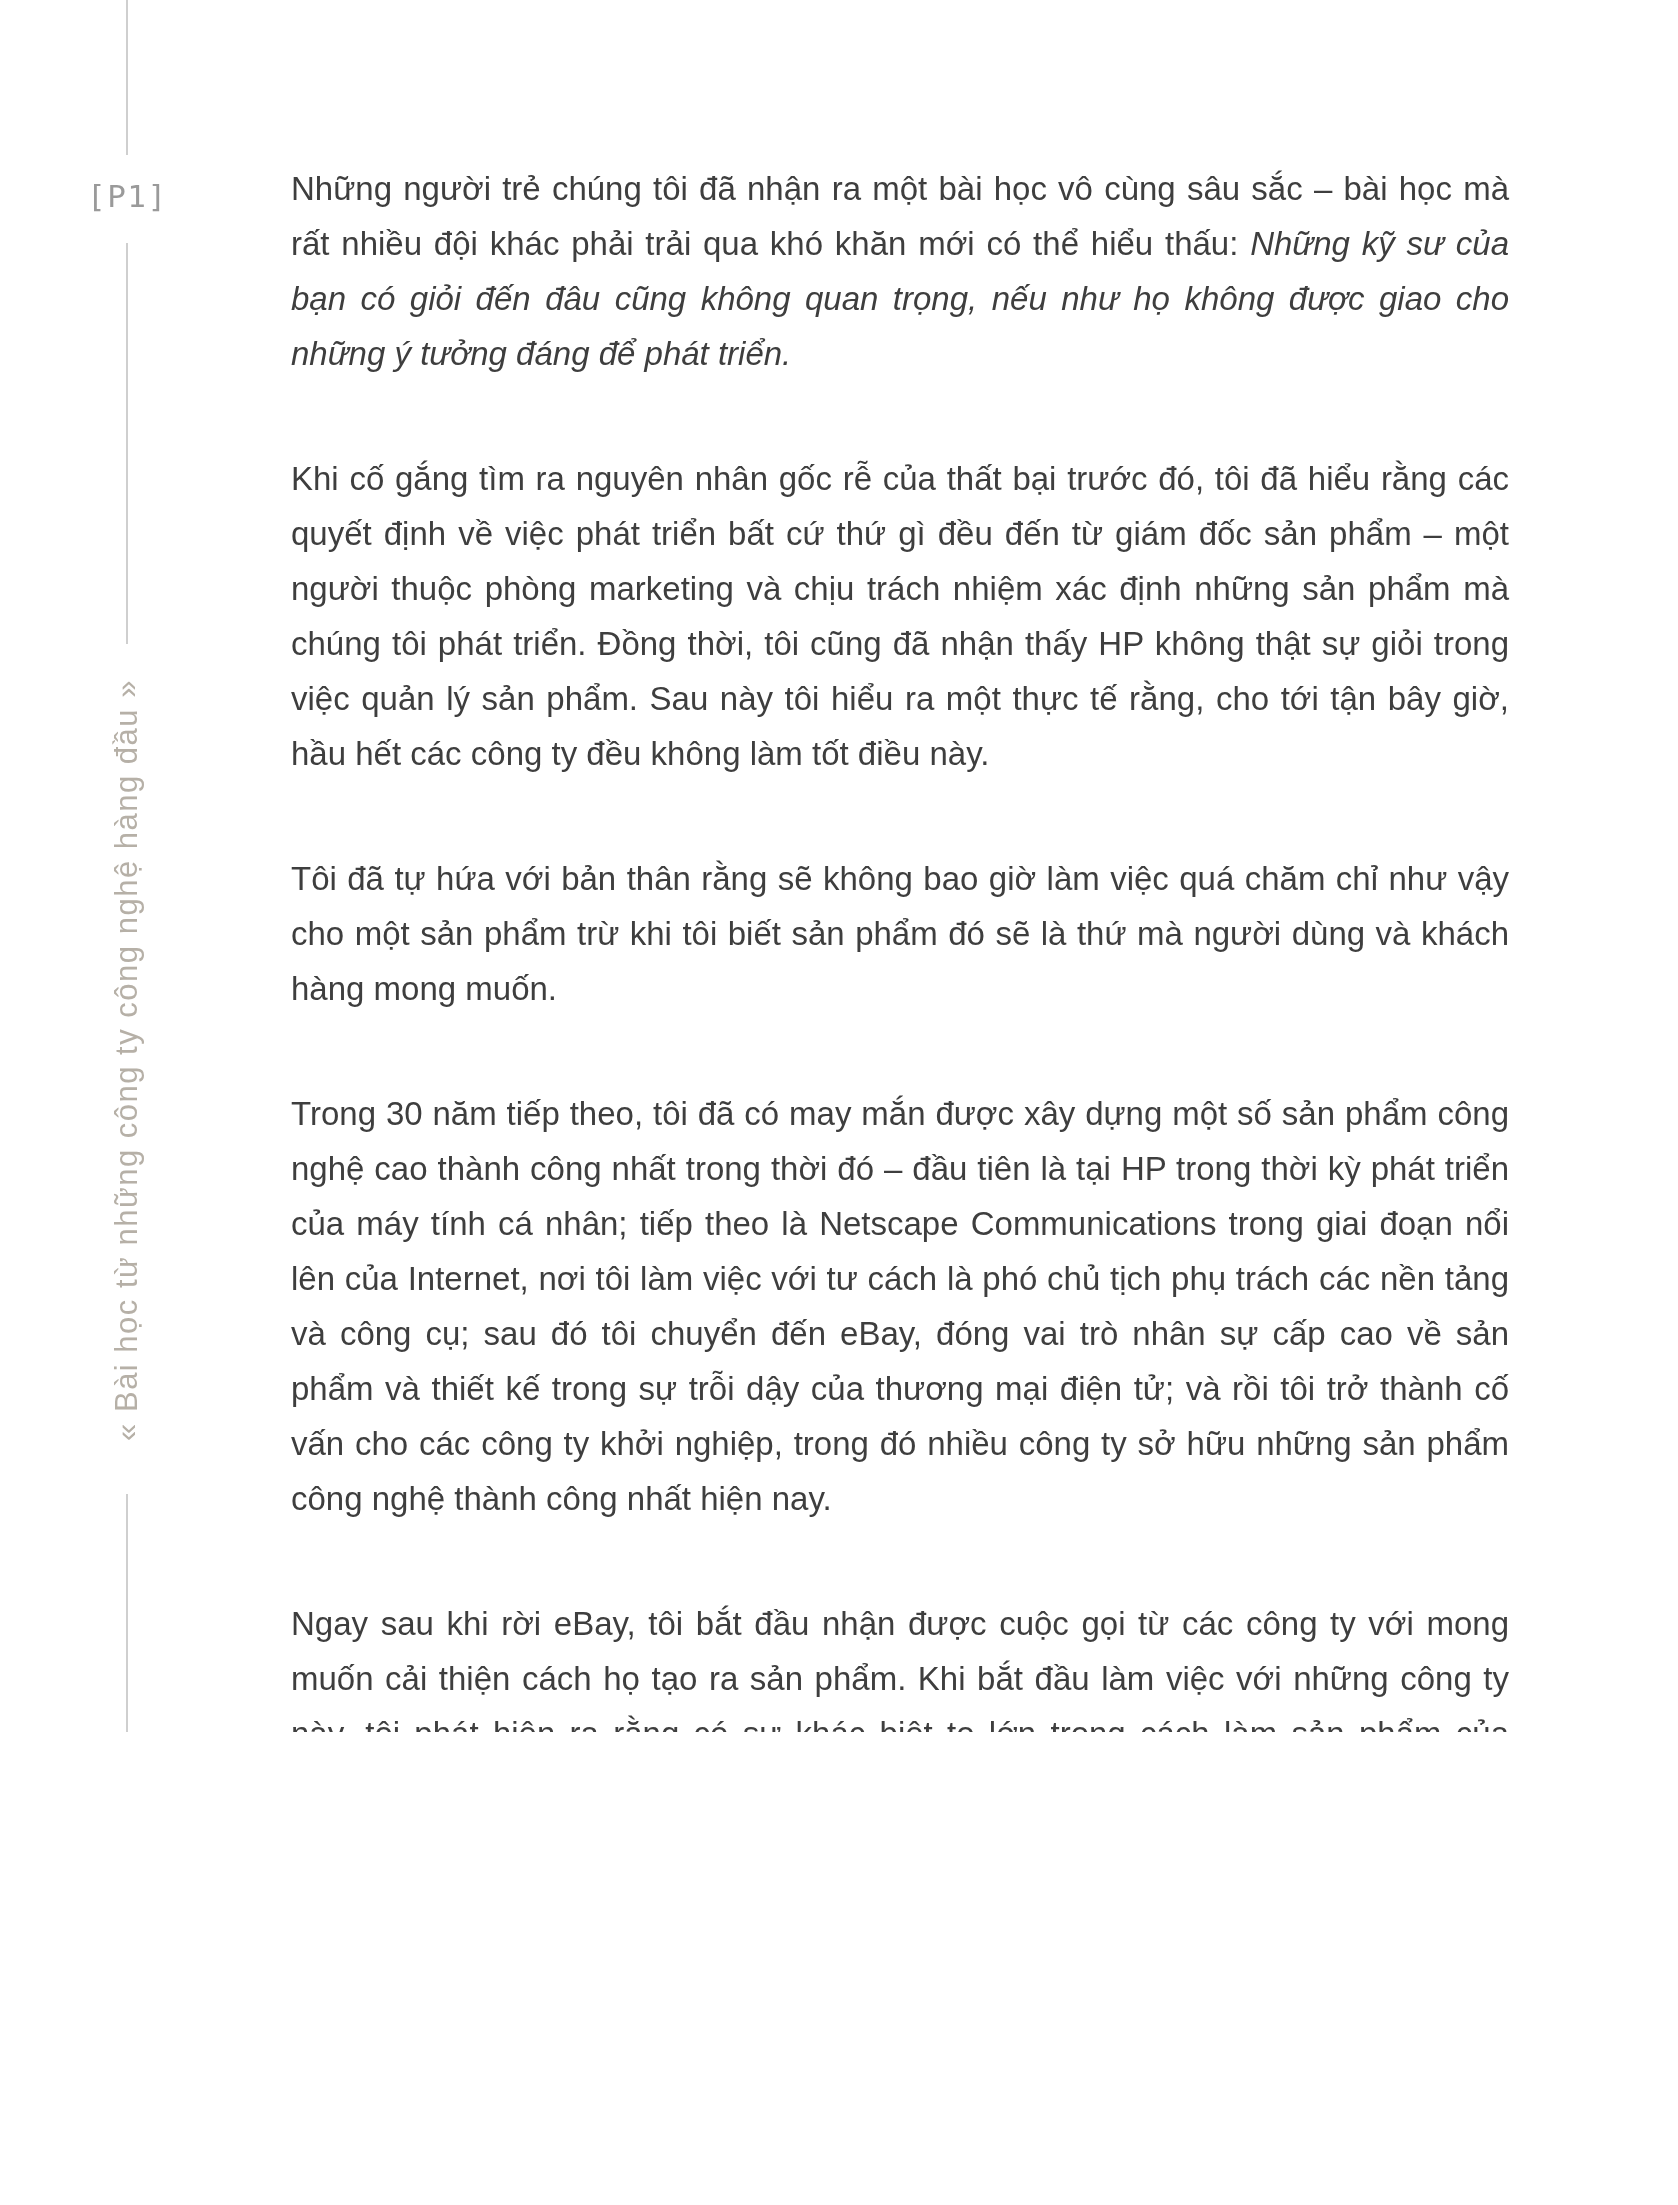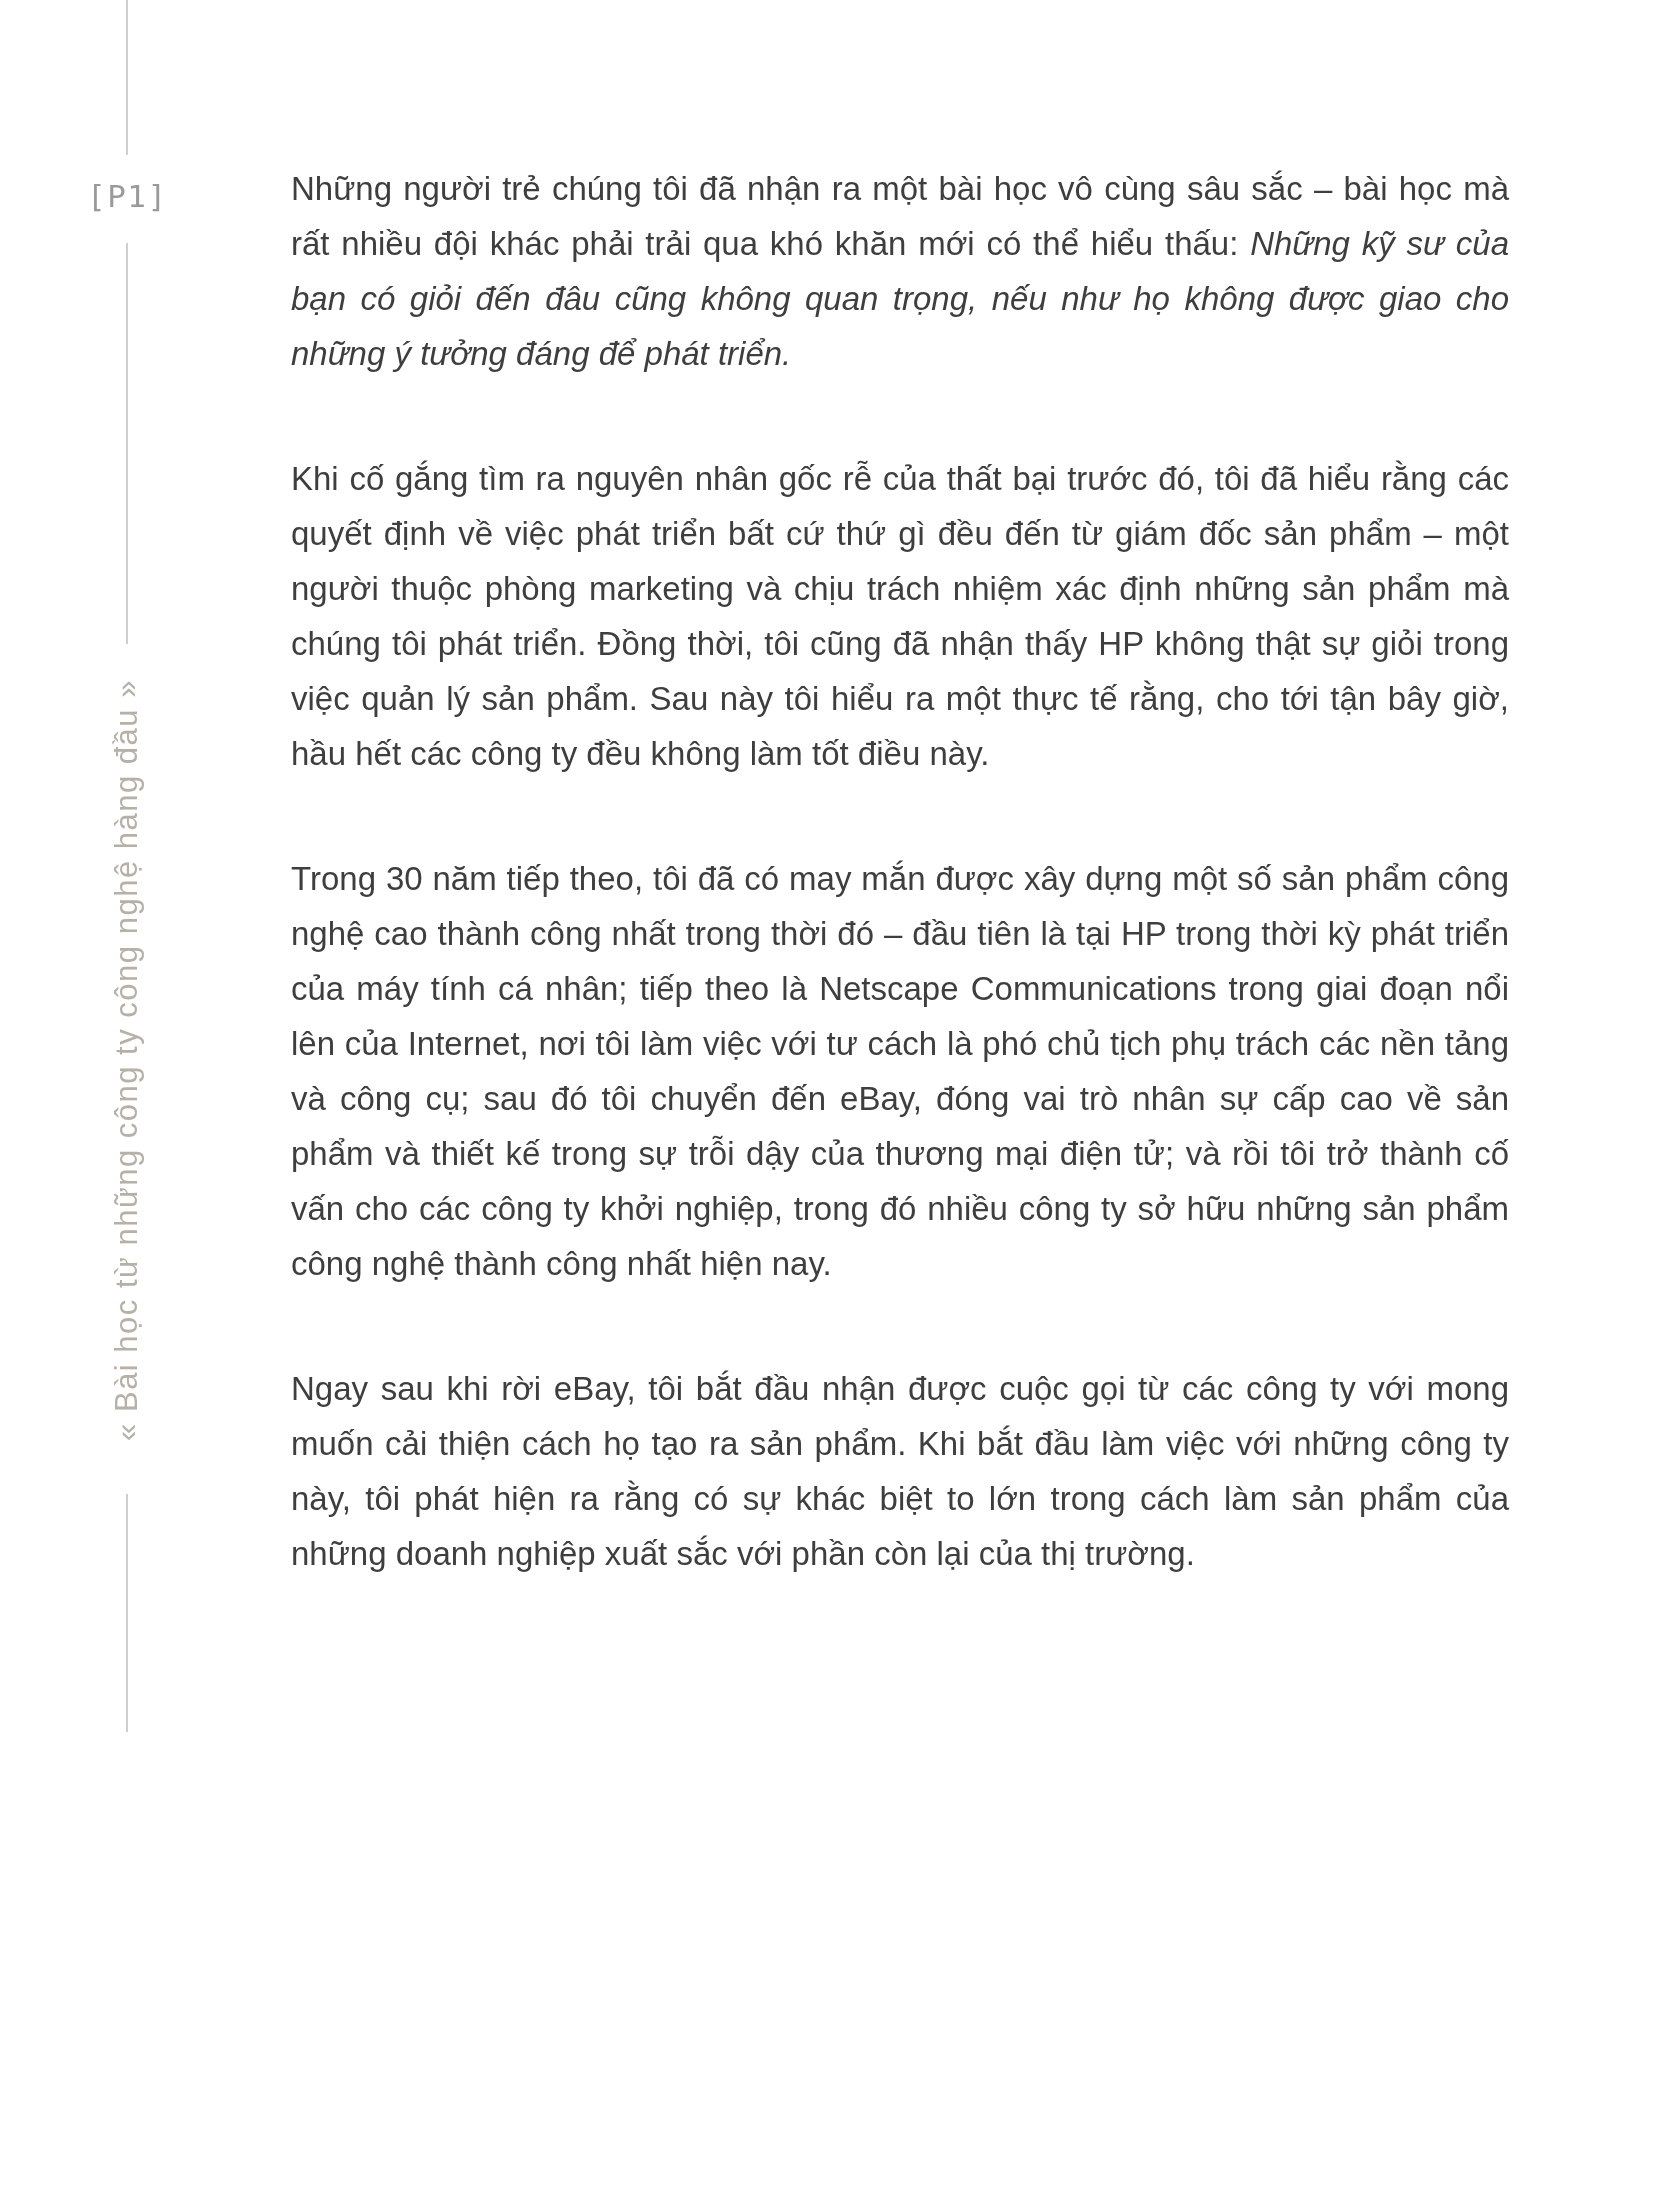--- a/index.html
+++ b/index.html
@@ -101,20 +101,21 @@
     <div>22</div>
     <div>34</div>
   </div>
 
   <div class="body-text">
     <p><span>Những người trẻ chúng tôi đã nhận ra một bài học vô cùng sâu sắc – bài học mà rất nhiều đội khác phải trải qua khó khăn mới có thể hiểu thấu:</span>
       <em>Những kỹ sư của bạn có giỏi đến đâu cũng không quan trọng, nếu như họ không được giao cho những ý tưởng đáng để phát triển.</em></p>
 
     <p>Khi cố gắng tìm ra nguyên nhân gốc rễ của thất bại trước đó, tôi đã hiểu rằng các quyết định về việc phát triển bất cứ thứ gì đều đến từ giám đốc sản phẩm – một người thuộc phòng marketing và chịu trách nhiệm xác định những sản phẩm mà chúng tôi phát triển. Đồng thời, tôi cũng đã nhận thấy HP không thật sự giỏi trong việc quản lý sản phẩm. Sau này tôi hiểu ra một thực tế rằng, cho tới tận bây giờ, hầu hết các công ty đều không làm tốt điều này.</p>
 
+    <p>Tôi đã tự hứa với bản thân rằng sẽ không bao giờ làm việc quá chăm chỉ như vậy cho một sản phẩm trừ khi tôi biết sản phẩm đó sẽ là thứ mà người dùng và khách hàng mong muốn.</p>
 
     <p>Trong 30 năm tiếp theo, tôi đã có may mắn được xây dựng một số sản phẩm công nghệ cao thành công nhất trong thời đó – đầu tiên là tại HP trong thời kỳ phát triển của máy tính cá nhân; tiếp theo là Netscape Communications trong giai đoạn nổi lên của Internet, nơi tôi làm việc với tư cách là phó chủ tịch phụ trách các nền tảng và công cụ; sau đó tôi chuyển đến eBay, đóng vai trò nhân sự cấp cao về sản phẩm và thiết kế trong sự trỗi dậy của thương mại điện tử; và rồi tôi trở thành cố vấn cho các công ty khởi nghiệp, trong đó nhiều công ty sở hữu những sản phẩm công nghệ thành công nhất hiện nay.</p>
 
 
     <p>Ngay sau khi rời eBay, tôi bắt đầu nhận được cuộc gọi từ các công ty với mong muốn cải thiện cách họ tạo ra sản phẩm. Khi bắt đầu làm việc với những công ty này, tôi phát hiện ra rằng có sự khác biệt to lớn trong cách làm sản phẩm của những doanh nghiệp xuất sắc với phần còn lại của thị trường.</p>
   </div>
 
 </div>
 
 

